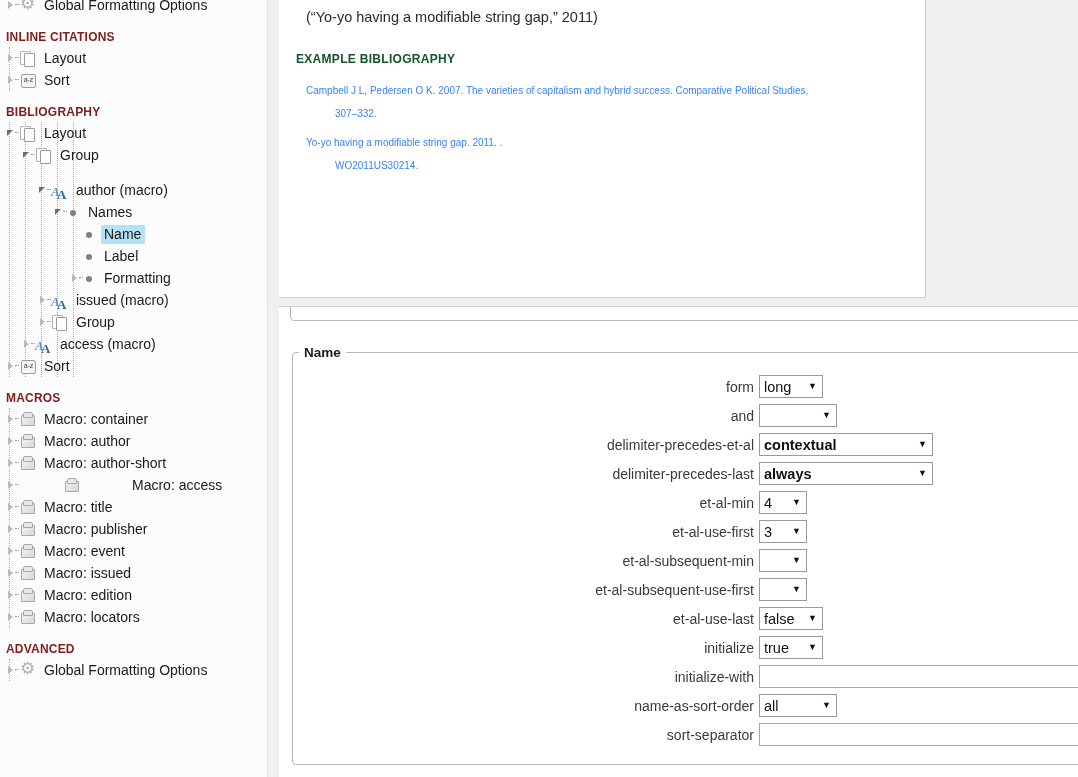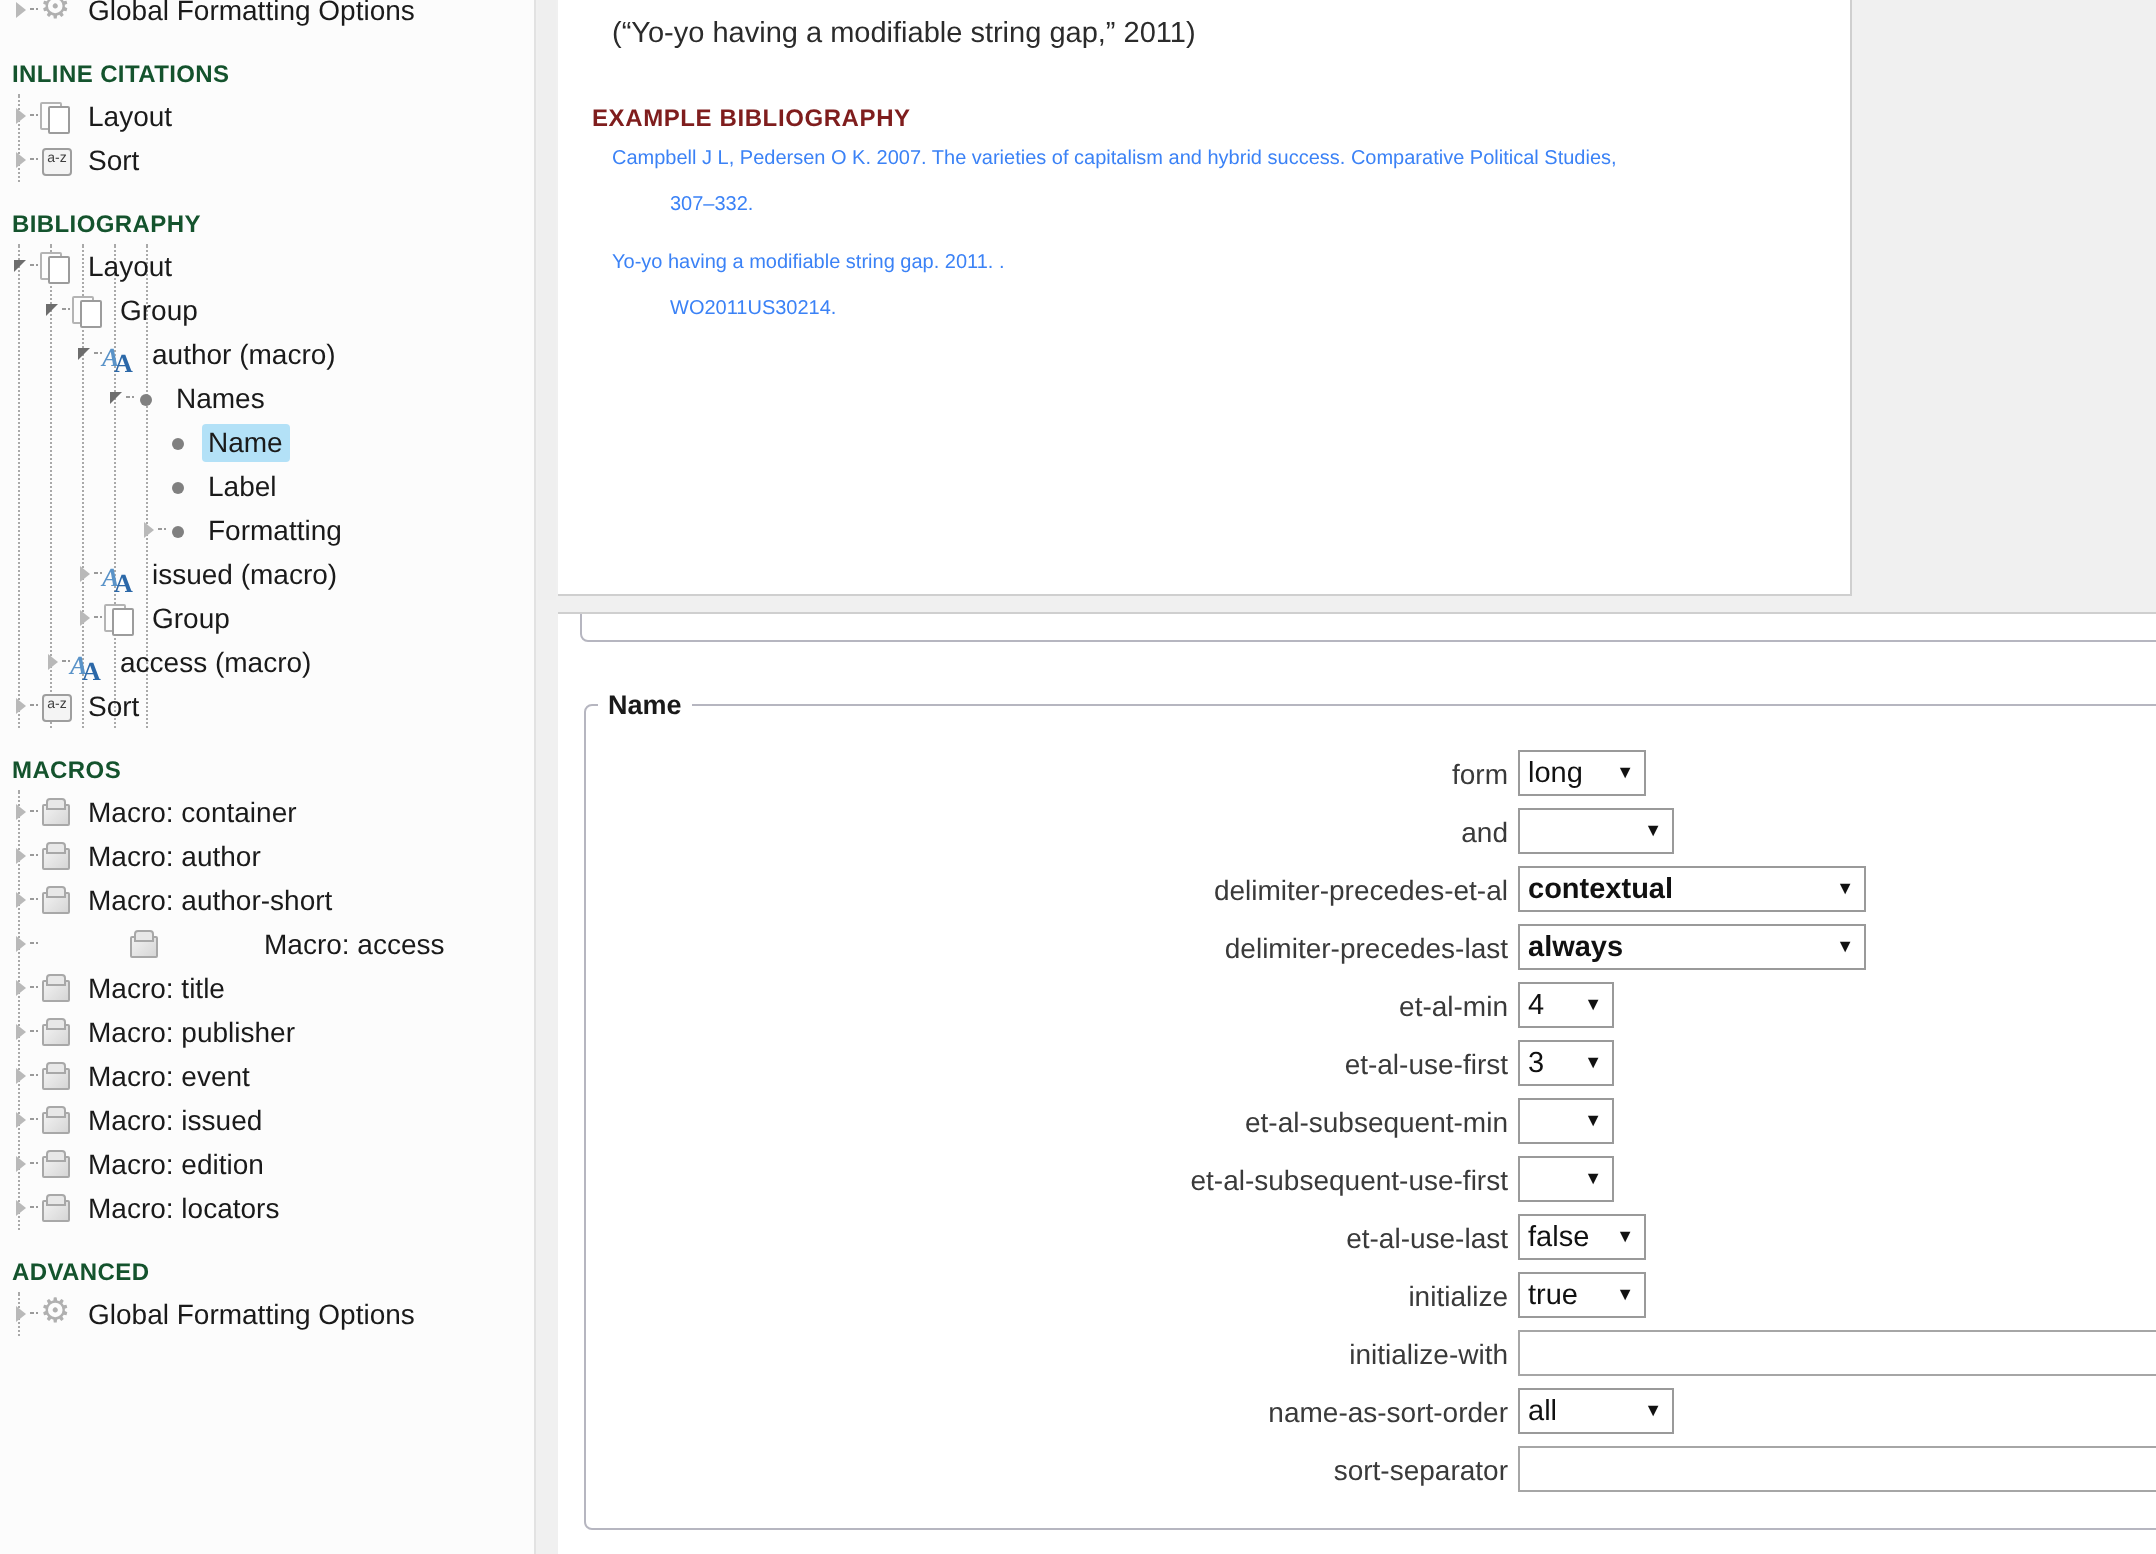--- a/index.html
+++ b/index.html
@@ -27,21 +27,21 @@
     flex: 0 0 278px;
   }
   #sidebar-inner {
     position: absolute;
     top: -6px; left: 0;
     width: 278px;
   }
   .sb-section-head {
     font-size: 12px;
     font-weight: bold;
-    color: #14532d;
+    color: #7f1d1d;
     letter-spacing: .2px;
     padding: 0 0 1px 6px;
     margin-top: 14px;
     margin-bottom: 2px;
     white-space: nowrap;
   }
   .tree-row {
     position: relative;
     height: 22px;
     line-height: 22px;
@@ -244,23 +244,23 @@
     font-family: "Liberation Sans", sans-serif;
     font-size: 14.5px;
     color: #2b2b2b;
     line-height: 22px;
     padding: 2px 0 2px 11px;
     white-space: nowrap;
   }
   .pane-head {
     font-size: 12px;
     font-weight: bold;
-    color: #7f1d1d;
+    color: #14532d;
     letter-spacing: .3px;
-    margin: 22px 0 0 1px;
+    margin: 22px 0 11px 1px;
   }
   .bib-entry {
     font-family: "Liberation Sans", sans-serif;
     font-size: 10px;
     color: #3b82f6;
     line-height: 23px;
     padding: 2px 0 4px 11px;
     text-indent: 0;
     white-space: nowrap;
   }
@@ -408,21 +408,21 @@
           <div class="tree-row" style="padding-left: 6px;">
             <span class="exp open"></span>
             <span class="ic ic-pages"></span>
             <span class="lbl">Layout</span>
           </div>
           <div class="tree-row" style="padding-left: 22px;">
             <span class="exp open"></span>
             <span class="ic ic-pages"></span>
             <span class="lbl">Group</span>
           </div>
-          <div class="tree-row" style="padding-left: 38px;">
+          <div class="tree-row" style="padding-left: 38px; margin-top: 13px;">
             <span class="exp open"></span>
             <span class="ic ic-macro"></span>
             <span class="lbl">author (macro)</span>
           </div>
           <div class="tree-row" style="padding-left: 54px; text-align: right;">
             <span class="exp open"></span>
             <span class="ic ic-dot"></span>
             <span class="lbl">Names</span>
           </div>
           <div class="tree-row selected" style="padding-left: 70px;">

